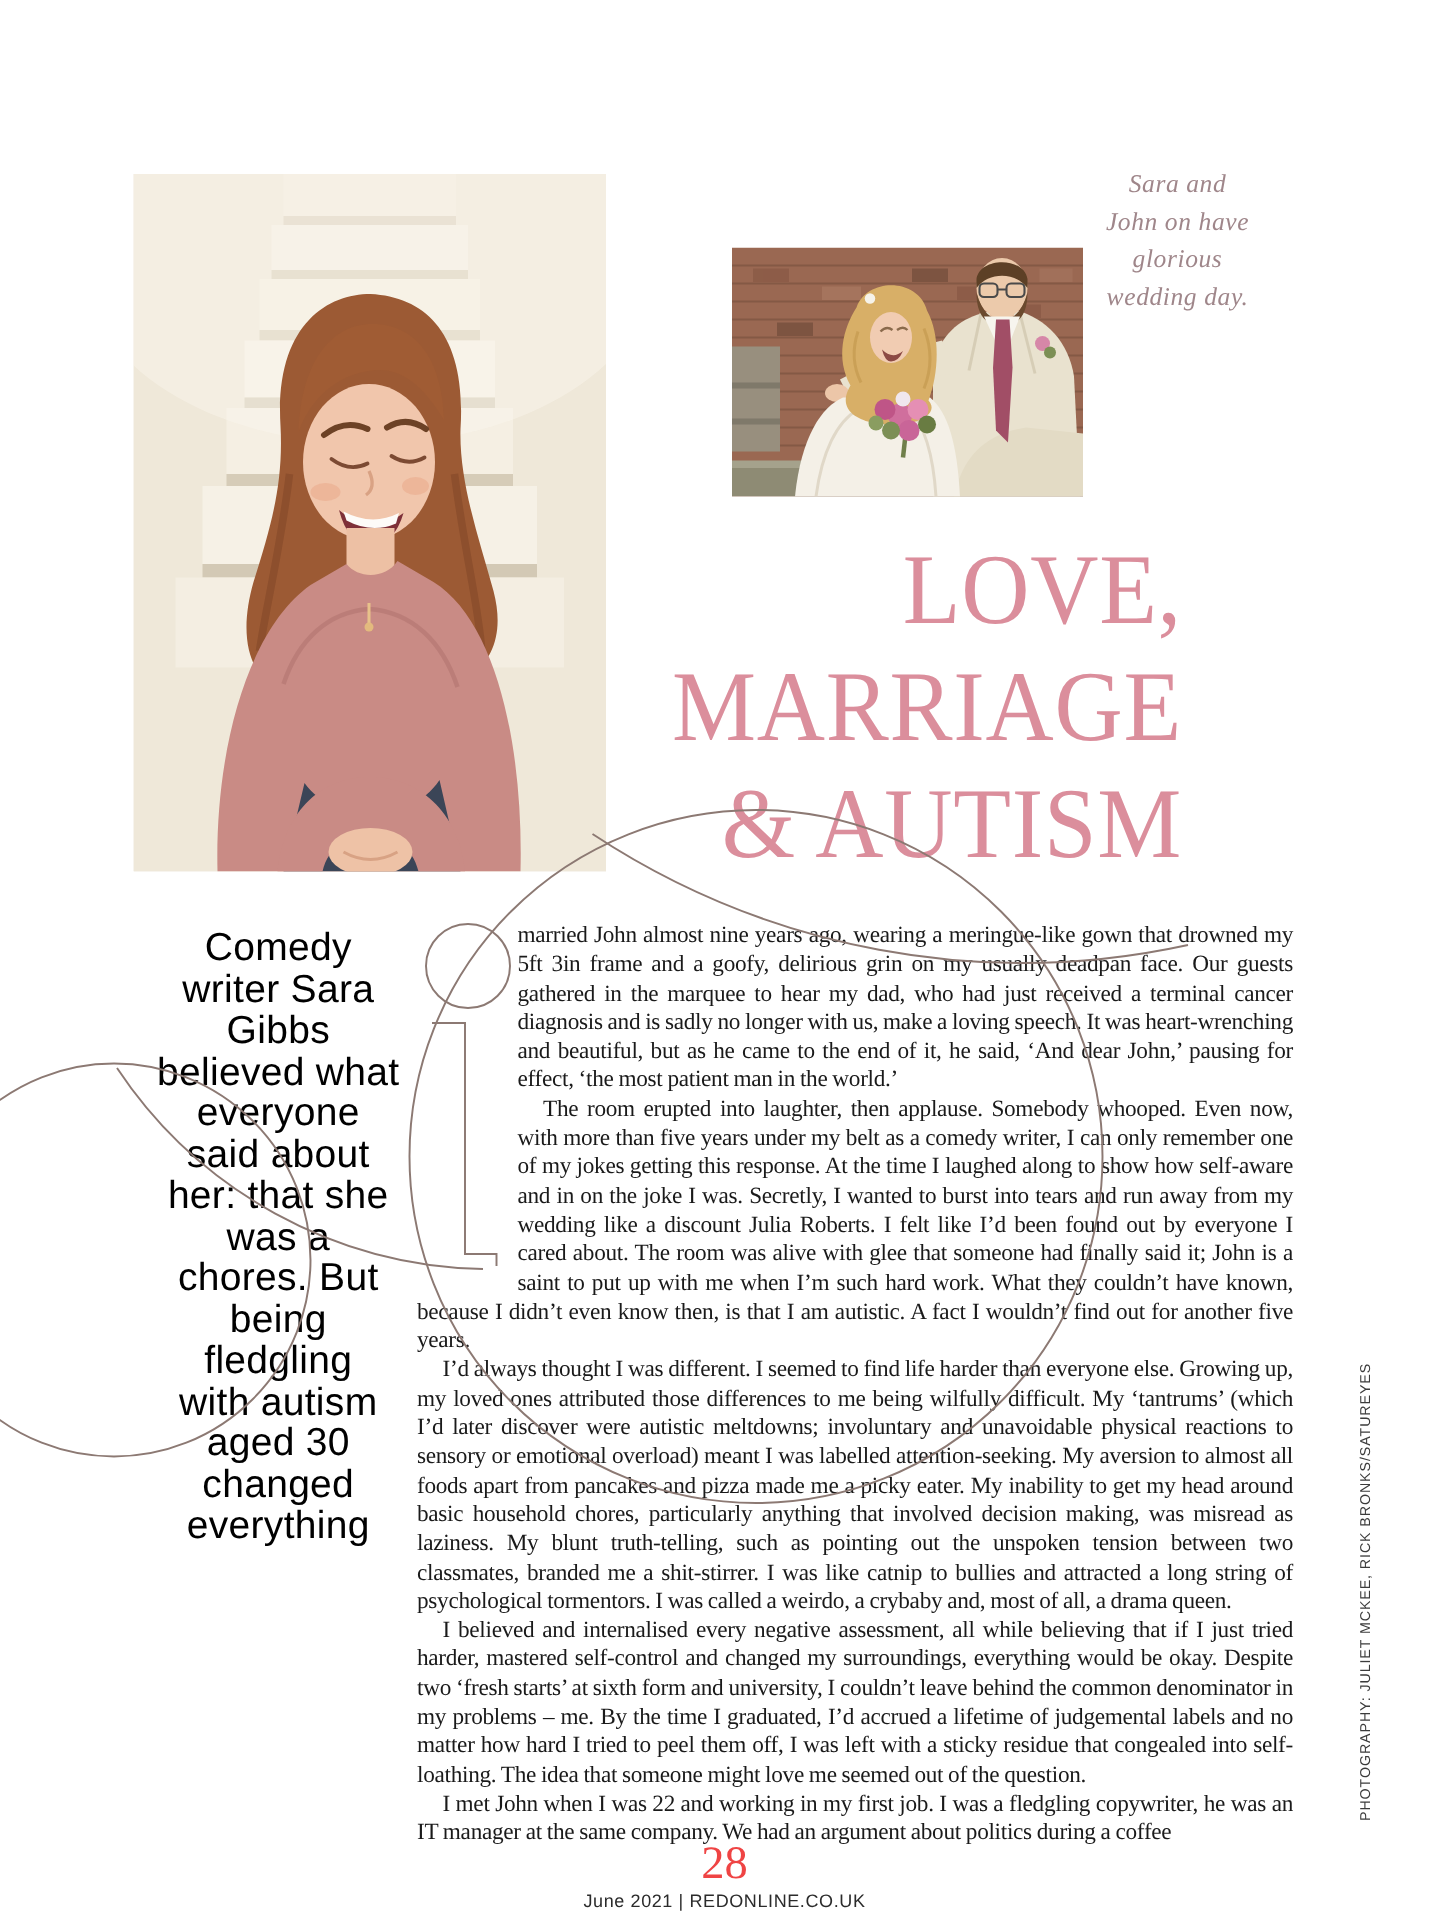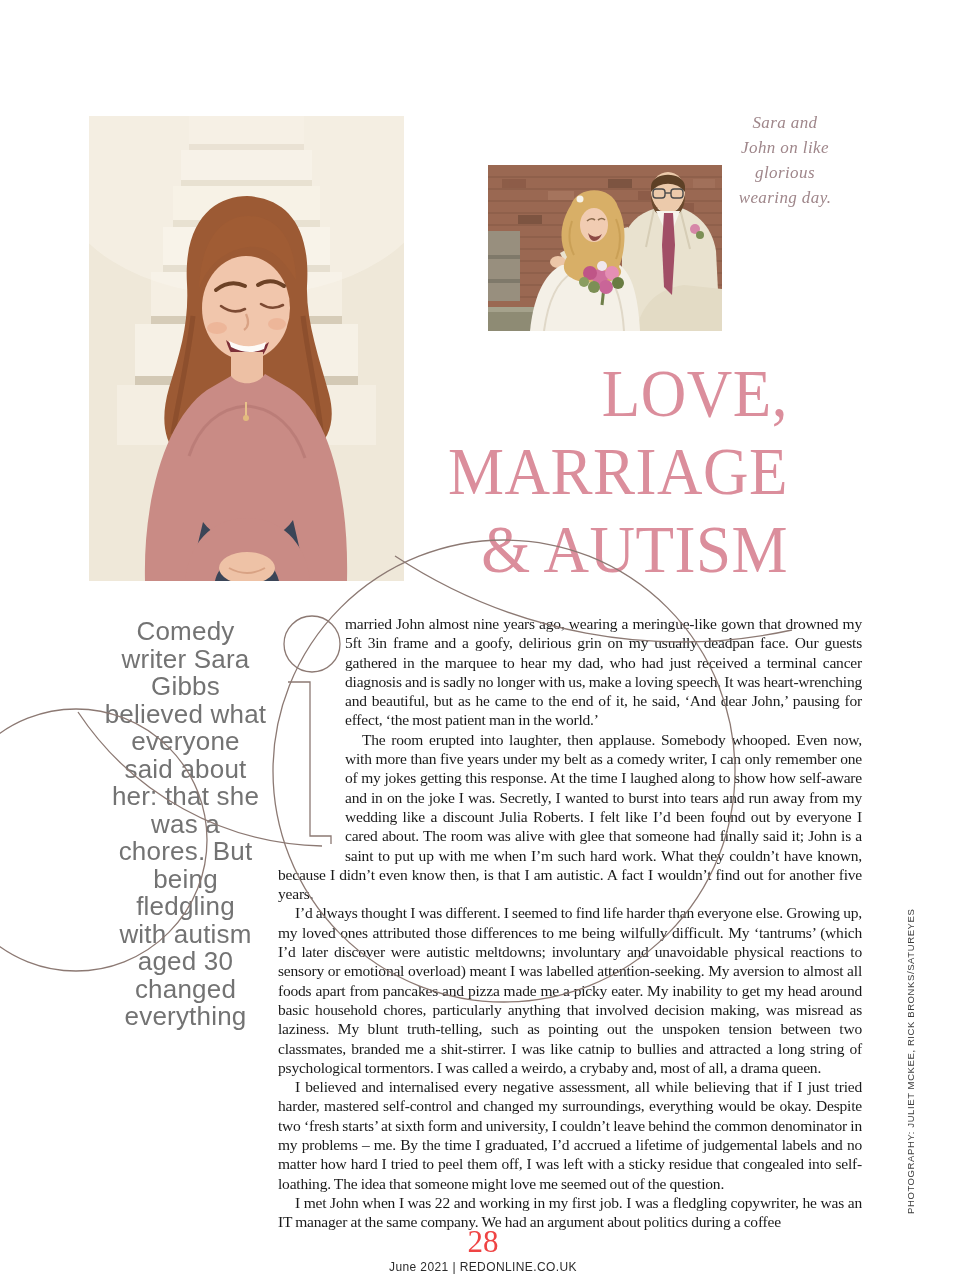--- a/index.html
+++ b/index.html
@@ -30,21 +30,21 @@
     text-align:right; font-family:"Liberation Serif", serif;
     font-size:63px; line-height:78px; color:#db8e9c; letter-spacing:0.5px;
     font-weight:400;
   }
   .headline .hl-line { white-space:nowrap; transform:scaleY(1.06); transform-origin:center top; }
 
   
   .standfirst {
     position:absolute; left:88px; top:592px; width:195px; z-index:2;
     text-align:center; font-family:"Liberation Sans", sans-serif; font-weight:300;
-    font-size:26px; line-height:27.5px; color:#737373; letter-spacing:0.2px;
+    font-size:26px; line-height:27.5px; color:#000000; letter-spacing:0.2px;
   }
 
   
   .article {
     position:absolute; left:278px; top:588px; width:584px; z-index:2;
     font-family:"Liberation Serif", serif; font-size:15.5px; line-height:19.3px;
     color:#1a1a1a; text-align:justify; letter-spacing:-0.2px; word-spacing:-0.4px;
   }
   .dropcap-spacer { float:left; width:67px; height:233px; }
   .par { text-indent:17px; }
@@ -197,23 +197,23 @@
       <polygon points="168,46 192,46 181,74" fill="#f7f5ee"></polygon>
       <path d="M176,48 L185,48 L187,80 L184,130 L176,122 L174,80 Z" fill="#a14e66"></path>
       <circle cx="207" cy="64" r="5" fill="#d687a8"></circle>
         <circle cx="212" cy="70" r="4" fill="#7c8f55"></circle>
     </svg>
   </div>
 
   <div class="photo-caption">
 
   <div class="caption-line">Sara and</div>
-      <div class="caption-line">John on like</div>
+      <div class="caption-line">John on have</div>
       <div class="caption-line">glorious</div>
-      <div class="caption-line">wearing day.</div>
+      <div class="caption-line">wedding day.</div>
     </div>
 
   <div class="headline">
 
   <div class="hl-line">LOVE,</div>
       <div class="hl-line">MARRIAGE</div>
       <div class="hl-line">&amp; AUTISM</div>
     </div>
 
   <div class="standfirst">

